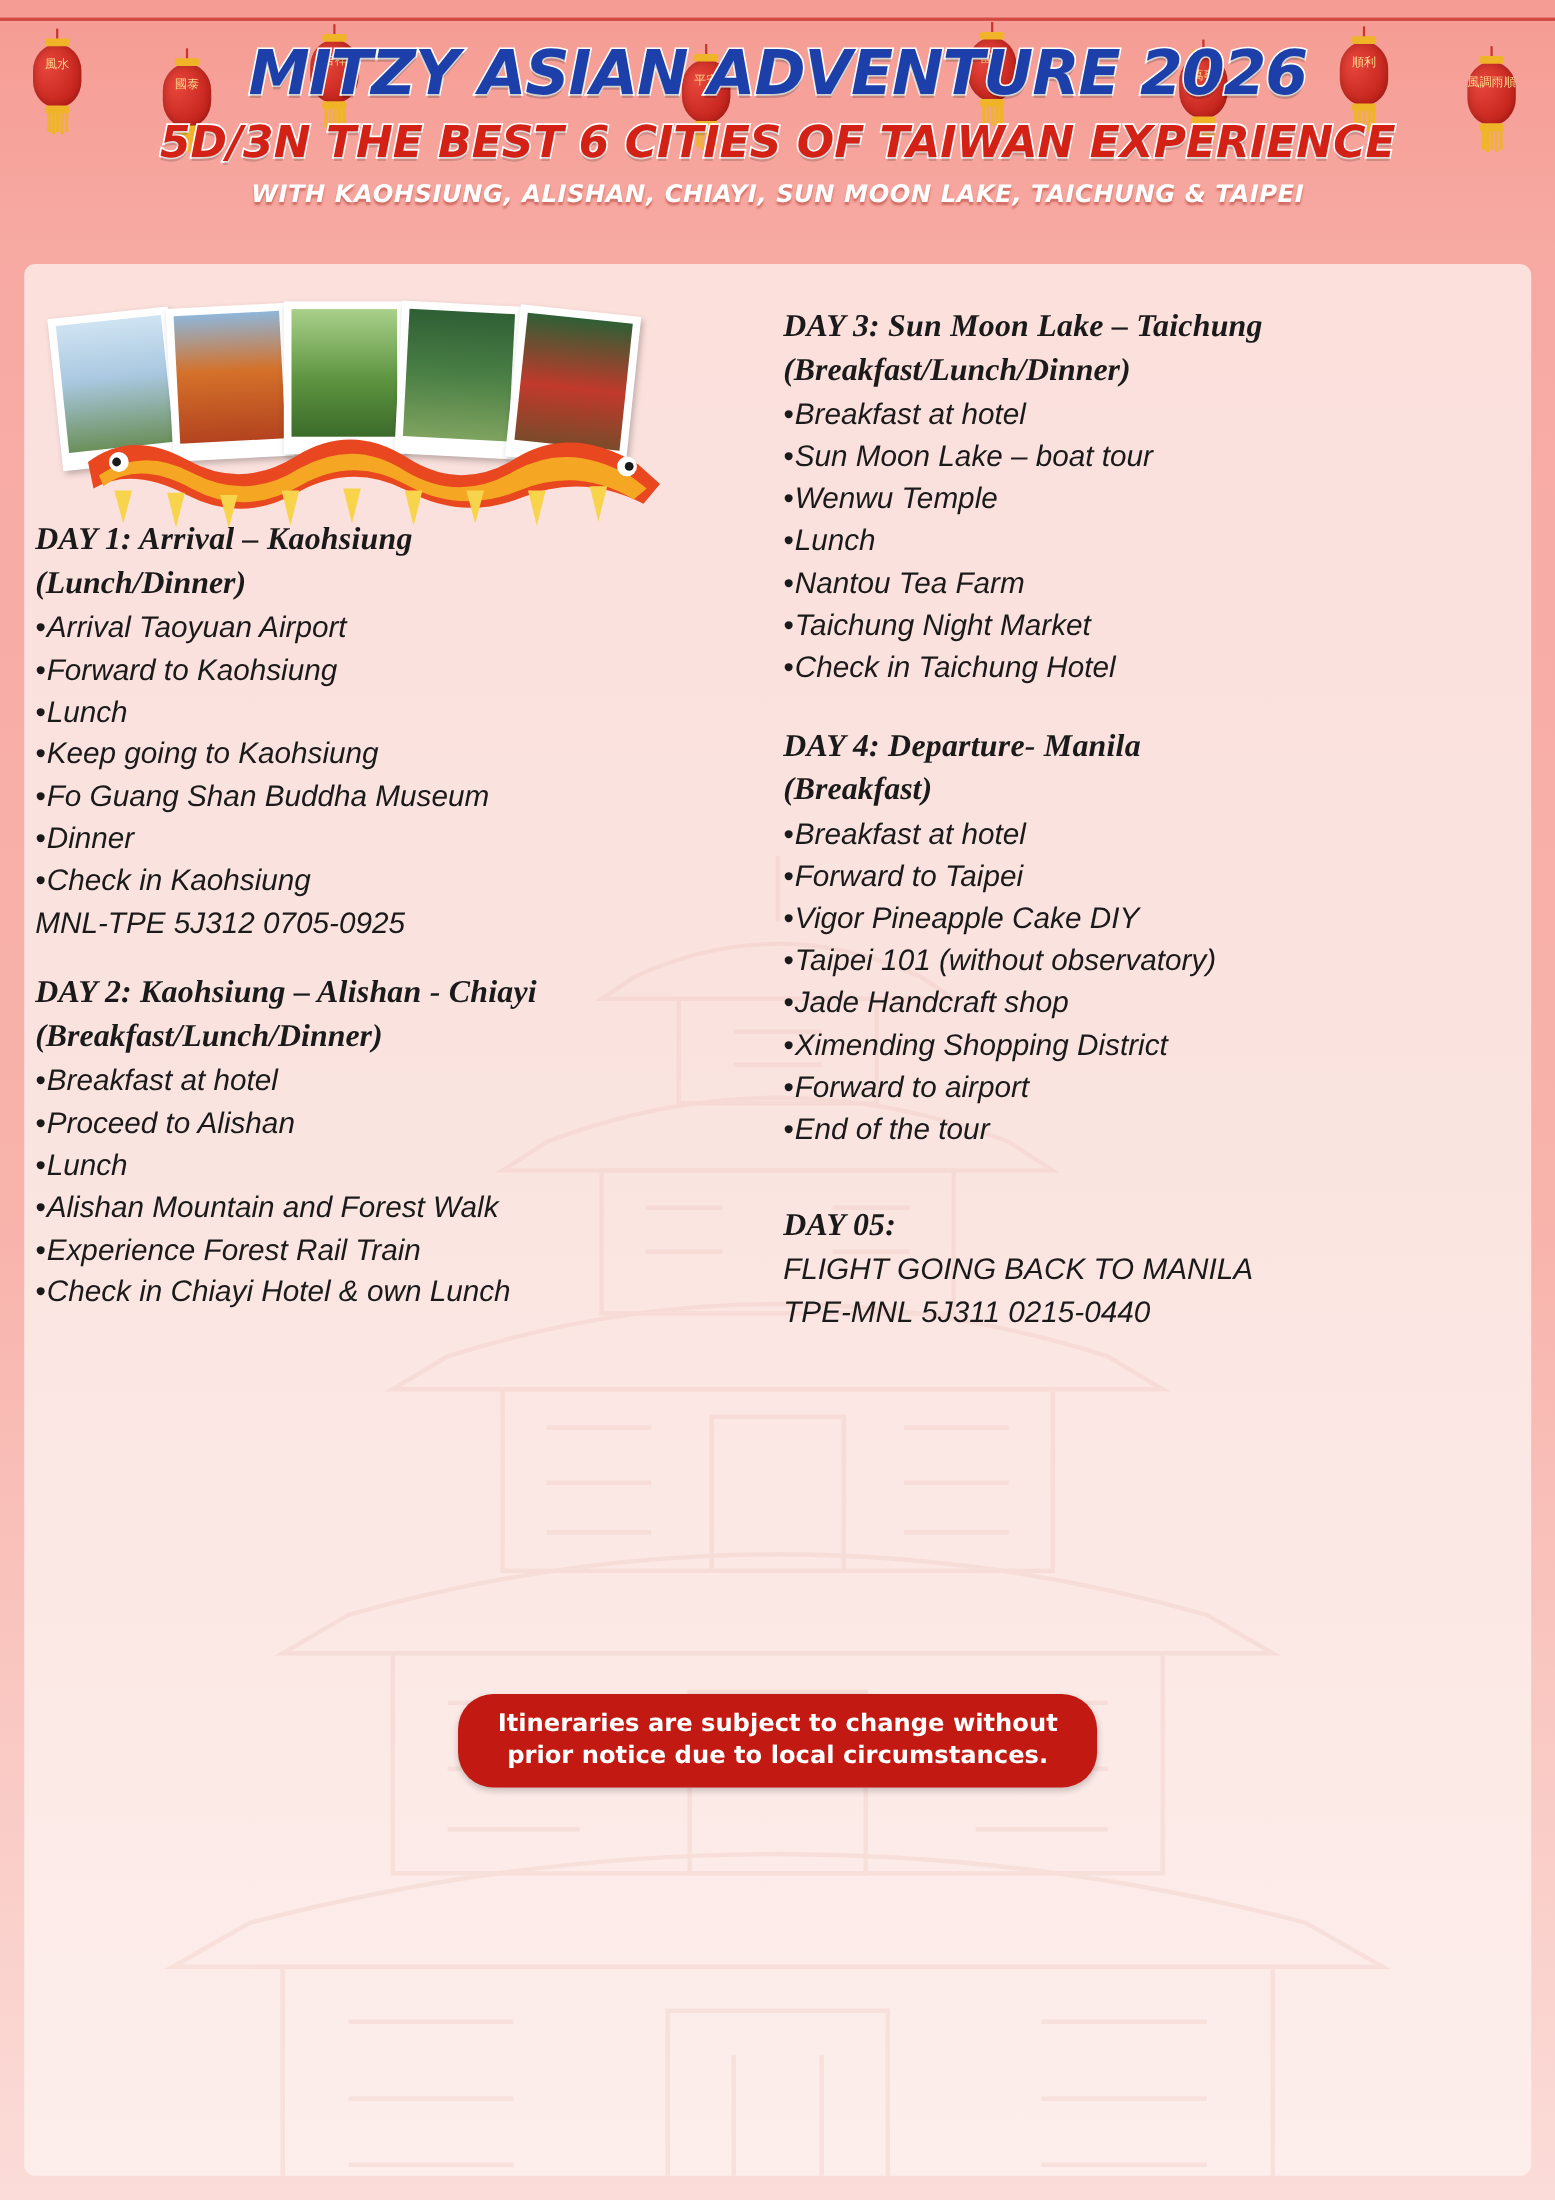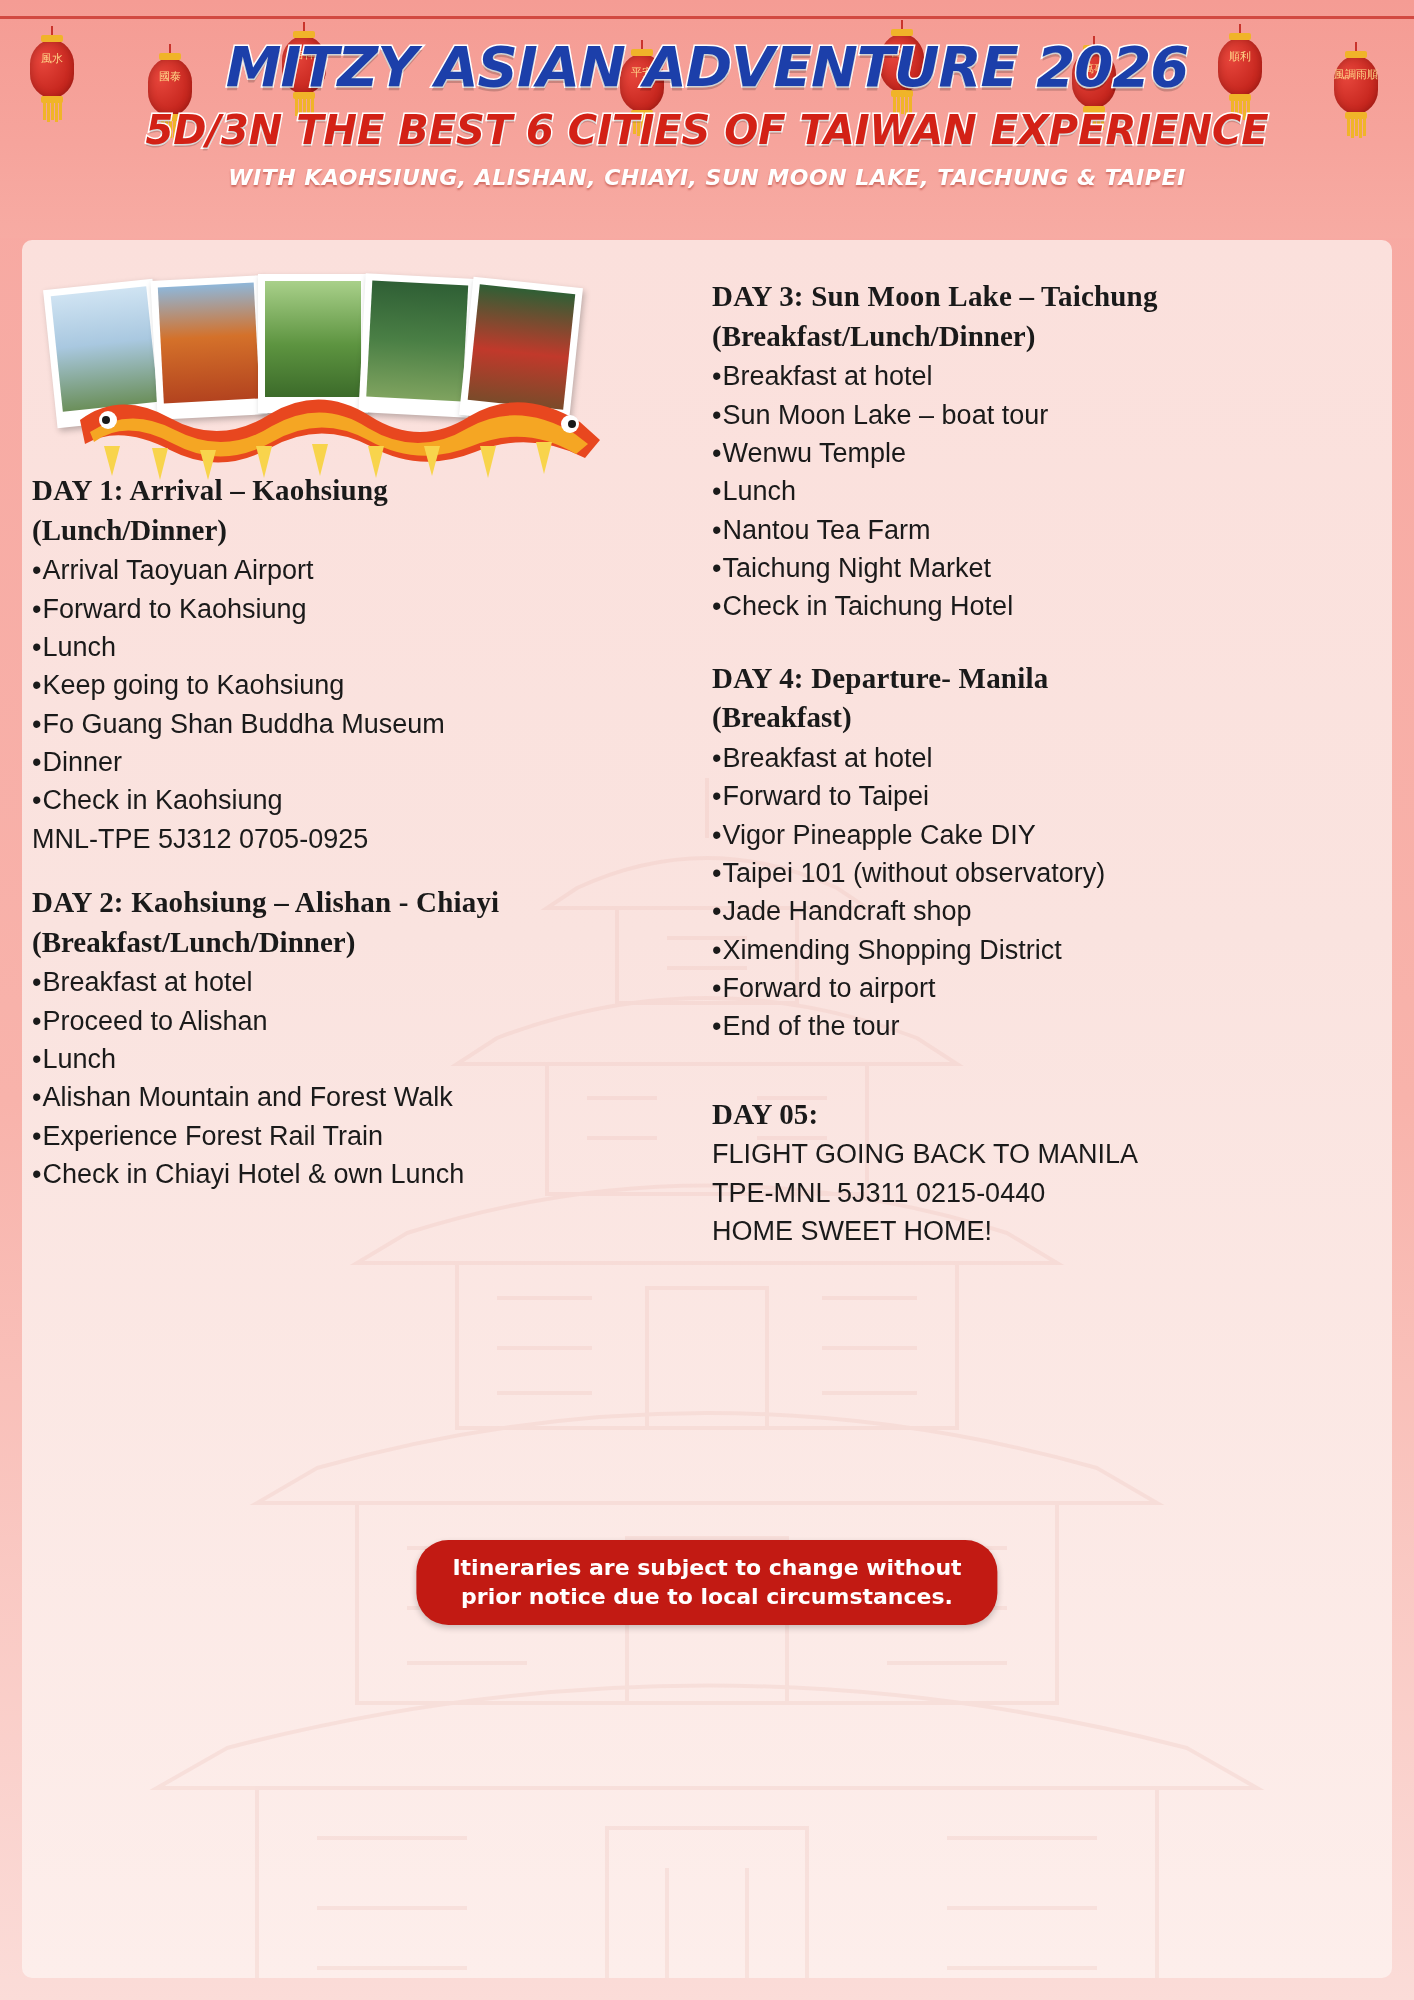--- a/index.html
+++ b/index.html
@@ -187,20 +187,21 @@
     left: 10px;
     top: 120px;
     width: 560px;
     height: 110px;
   }
 
   
   .col {
     position: absolute;
     top: 0;
+    font-style: italic;
   }
   .col-left  { left: 10px;  top: 232px; width: 660px; }
   .col-right { left: 690px; top: 0px;   width: 660px; }
 
   .day-block { margin-bottom: 26px; }
   .day-title {
     font-family: "Liberation Serif", serif;
     font-weight: bold;
     font-size: 29px;
     color: #1a1a1a;
@@ -436,21 +437,20 @@
           <li class="bulleted">Forward to airport</li>
           <li class="bulleted">End of the tour</li>
         </ul>
       </div>
 
       <div class="day-block" style="margin-top:50px;">
         <div class="day-title">DAY 05:</div>
         <ul class="items">
           <li class="plain">FLIGHT GOING BACK TO MANILA</li>
           <li class="plain">TPE-MNL 5J311 0215-0440</li>
-          <li class="plain">HOME SWEET HOME!</li>
         </ul>
       </div>
 
     </div>
 
     <div class="notice">
       <div>Itineraries are subject to change without</div>
       <div>prior notice due to local circumstances.</div>
     </div>
 

